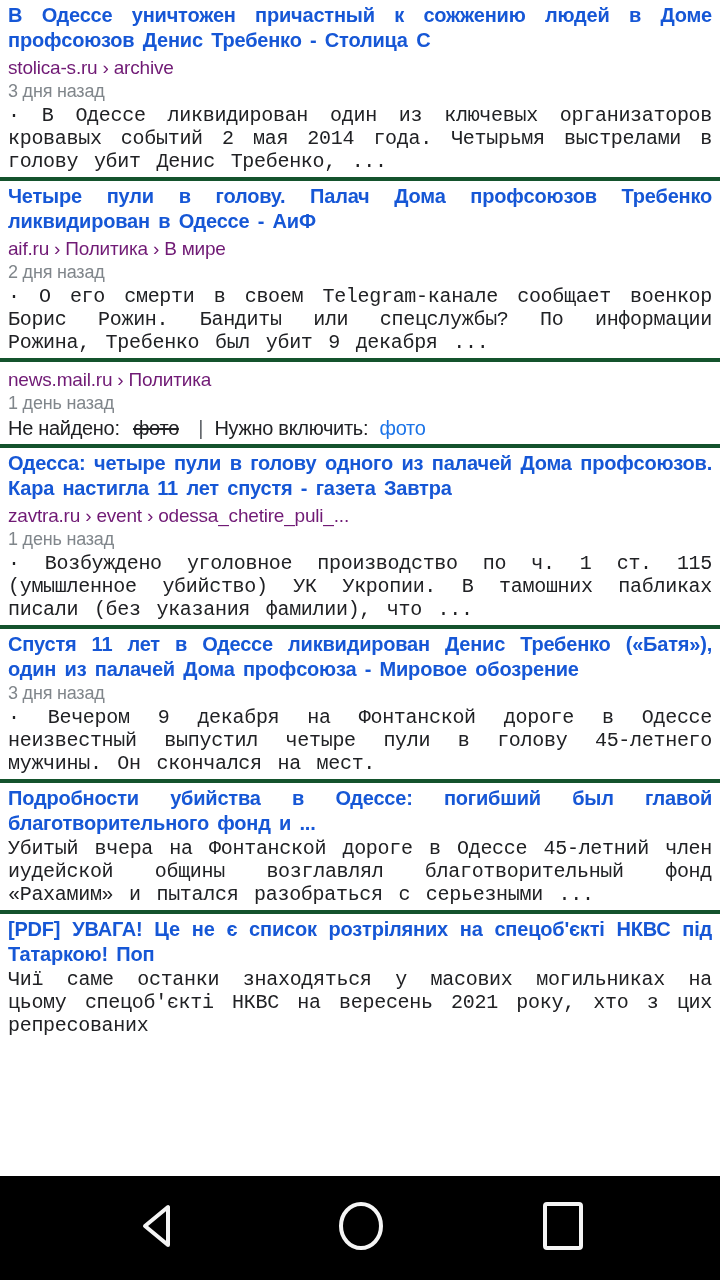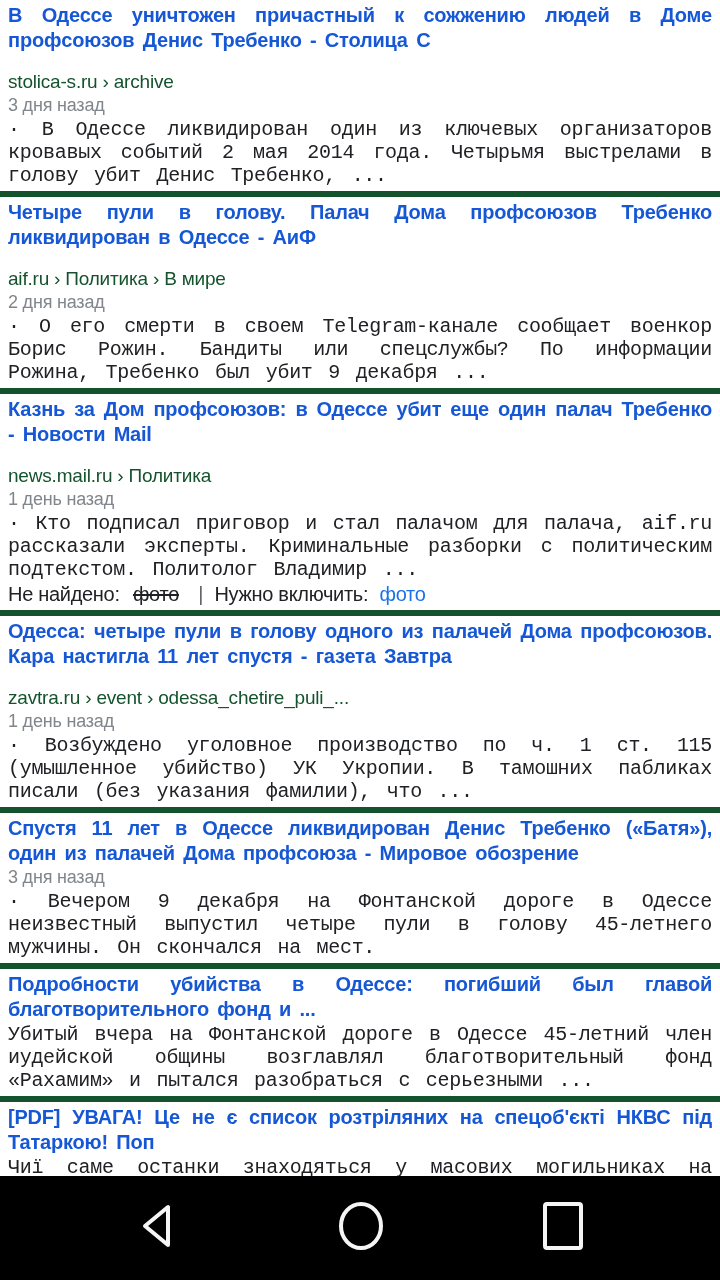--- a/index.html
+++ b/index.html
@@ -15,38 +15,38 @@
   #content {
     position: absolute;
     top: 0; left: 0;
     width: 720px; height: 1176px;
     overflow: hidden;
   }
   .result {
     padding: 3px 8px 4px 8px;
   }
   .result + .result {
-    border-top: 6px solid #14532d;
+    border-top: 4px solid #14532d;
   }
   .title {
     margin: 0;
     font-size: 20px;
     line-height: 25px;
     font-weight: 700;
     color: #1657d6;
     text-align: justify;
     word-spacing: 3px;
     letter-spacing: -0.2px;
     cursor: pointer;
   }
   .source {
-    margin-top: 17px;
+    margin-top: 3px;
     font-size: 19px;
     line-height: 24px;
-    color: #14532d;
+    color: #701a75;
     letter-spacing: -0.2px;
     white-space: nowrap;
     overflow: hidden;
   }
   .time {
     font-size: 18px;
     line-height: 23px;
     color: #80868b;
     letter-spacing: -0.2px;
   }
@@ -100,24 +100,22 @@
   </article>
 
   <article class="result">
     <h3 class="title">Четыре пули в голову. Палач Дома профсоюзов Требенко ликвидирован в Одессе - АиФ</h3>
     <div class="source">aif.ru › Политика › В мире</div>
     <div class="time">2 дня назад</div>
     <p class="snippet">· О его смерти в своем Telegram-канале сообщает военкор Борис Рожин. Бандиты или спецслужбы? По информации Рожина, Требенко был убит 9 декабря ...</p>
   </article>
 
   <article class="result">
-    <h3 class="title">Казнь за Дом профсоюзов: в Одессе убит еще один палач Требенко - Новости Mail</h3>
     <div class="source">news.mail.ru › Политика</div>
     <div class="time">1 день назад</div>
-    <p class="snippet">· Кто подписал приговор и стал палачом для палача, aif.ru рассказали эксперты. Криминальные разборки с политическим подтекстом. Политолог Владимир ...</p>
     <div class="notfound">
       <span>Не найдено:</span>
       <span class="struck">фото</span>
       <span class="sep">|</span>
       <span>Нужно включить:</span>
       <a class="photo-link">фото</a>
     </div>
   </article>
 
   <article class="result">

